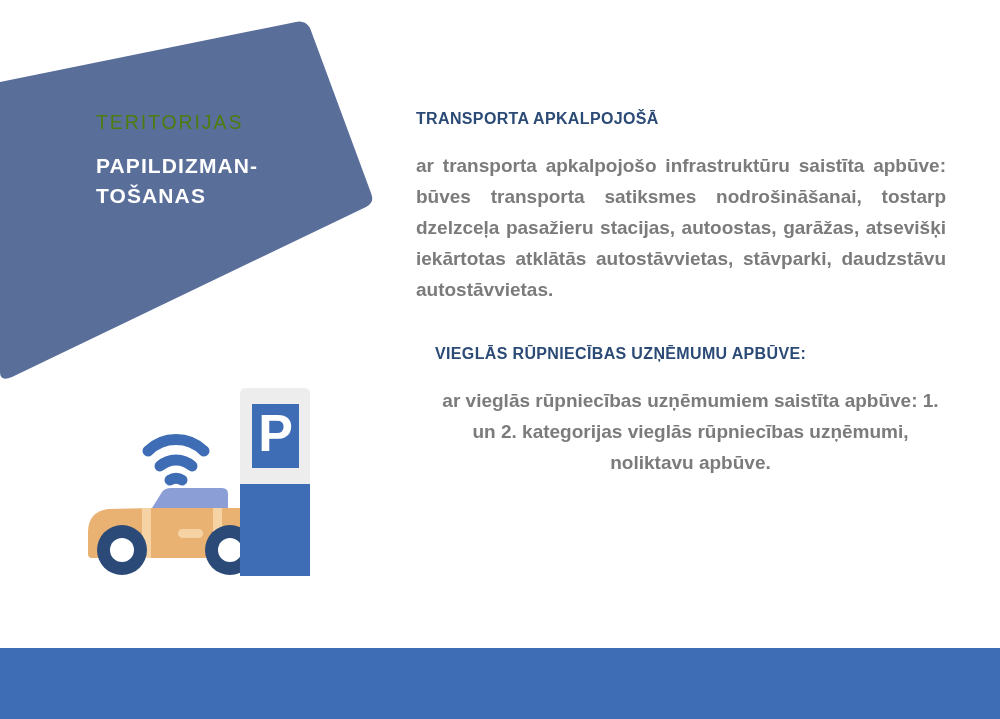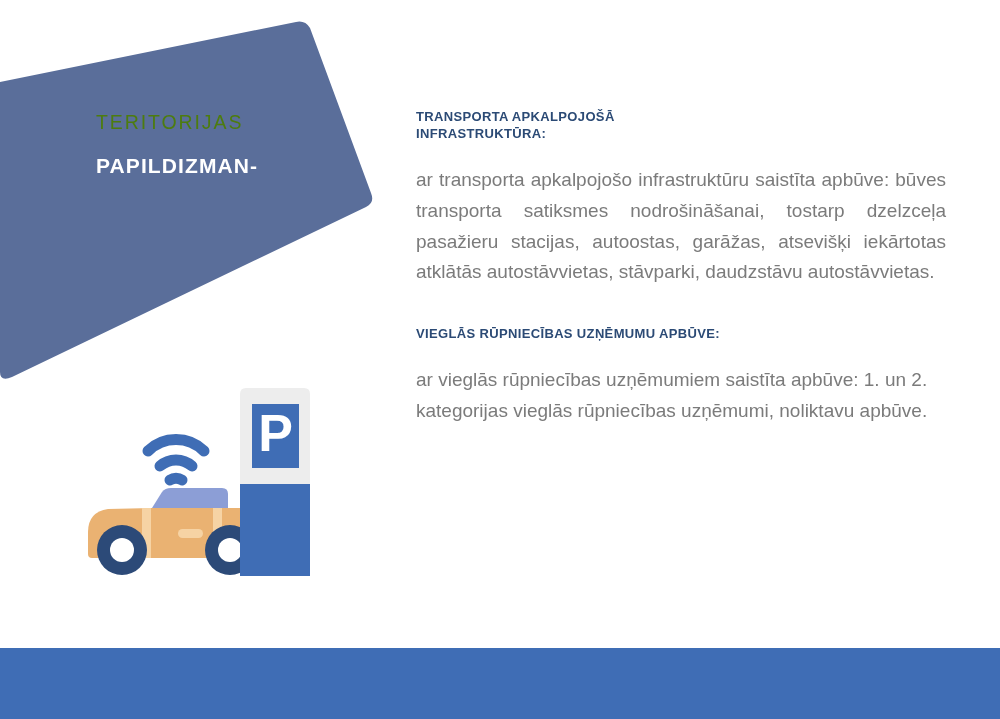--- a/index.html
+++ b/index.html
@@ -63,46 +63,47 @@
 
   
   .content {
     position: absolute;
     left: 416px;
     top: 108px;
     width: 530px;
   }
 
   .section-heading {
-    font-size: 13px;
+    font-size: 16px;
     font-weight: bold;
     color: #2b4a75;
     letter-spacing: 0.35px;
     line-height: 1.33;
     margin: 0;
   }
   .section-heading .hl2 {
     display: block;
   }
 
   .body-par {
     font-size: 19px;
-    font-weight: 400;
+    font-weight: 700;
     color: #7b7b7b;
     line-height: 1.63;
     margin: 22px 0 0 0;
     text-align: justify;
     text-justify: inter-word;
   }
   .body-par.last-block {
-    text-align: left;
+    text-align: center;
   }
 
   .section-two {
     margin-top: 37px;
+    margin-left: 19px;
   }
 
   
   .illustration {
     position: absolute;
     left: 82px;
     top: 388px;
     width: 248px;
     height: 198px;
   }
@@ -123,29 +124,29 @@
 <div class="slide">
 
   <svg class="banner-shape" viewBox="0 0 400 400" aria-hidden="true">
     <path d="M 0 82 L 296 22 Q 305 20 310 28 L 371 193 Q 375 203 366 207 L 12 377 Q 0 382 0 372 Z" fill="#5a6e9a"></path>
   </svg>
 
   <div class="banner-text">
     <p class="banner-kicker">TERITORIJAS</p>
     <h1 class="banner-title">
       <span>PAPILDIZMAN-</span>
+      <span>TOŠANAS</span>
     </h1>
   </div>
 
   <div class="content">
 
     <section>
       <h2 class="section-heading">
         <span class="hl1">TRANSPORTA  APKALPOJOŠĀ</span>
-        <span class="hl2">INFRASTRUKTŪRA:</span>
       </h2>
       <p class="body-par">ar transporta apkalpojošo infrastruktūru saistīta apbūve: būves transporta satiksmes nodrošināšanai, tostarp dzelzceļa pasažieru stacijas, autoostas, garāžas, atsevišķi iekārtotas atklātās autostāvvietas, stāvparki, daudzstāvu autostāvvietas.</p>
     </section>
 
     <section class="section-two">
       <h2 class="section-heading">
         <span class="hl1">VIEGLĀS RŪPNIECĪBAS UZŅĒMUMU APBŪVE:</span>
       </h2>
       <p class="body-par last-block">ar vieglās rūpniecības uzņēmumiem saistīta apbūve: 1. un 2. kategorijas vieglās rūpniecības uzņēmumi, noliktavu apbūve.</p>
     </section>

